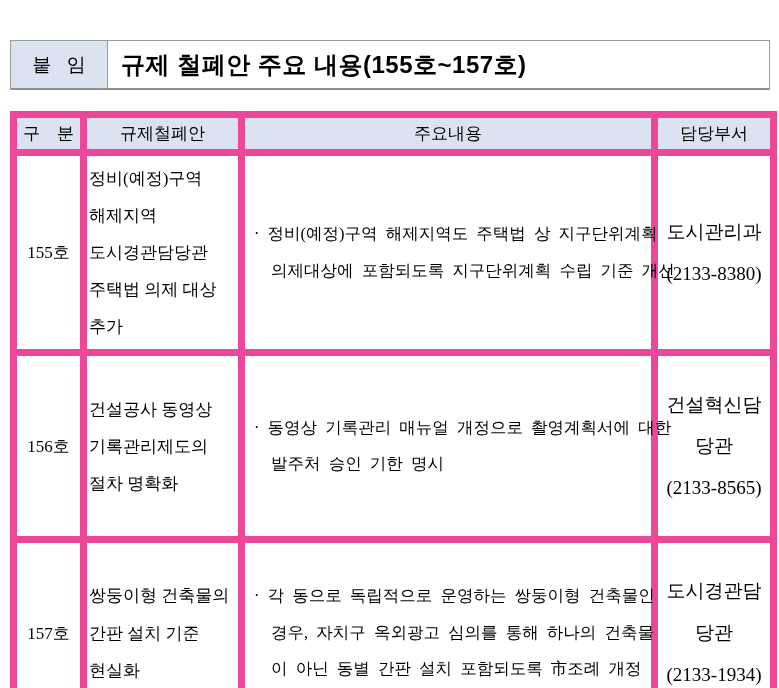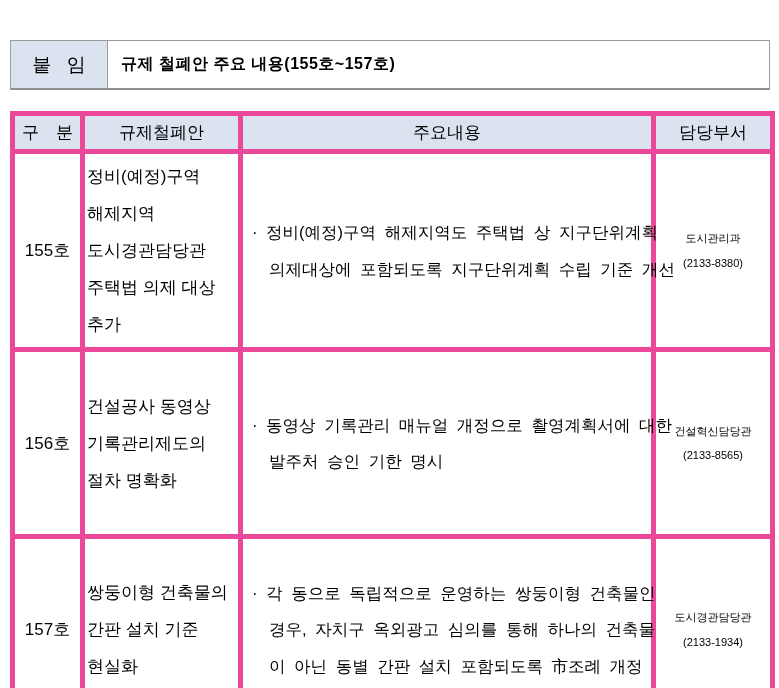--- a/index.html
+++ b/index.html
@@ -36,34 +36,35 @@
     justify-content: center;
     font-size: 19px;
     letter-spacing: 5px;
     padding-left: 5px; 
   }
   .band-title {
     flex: 1;
     display: flex;
     align-items: center;
     padding-left: 13px;
-    font-size: 16px;
+    font-size: 24px;
     font-weight: bold;
     letter-spacing: 0.5px;
   }
 
   
   table.reg {
     margin-top: 21px;
     width: 760px;
     border-collapse: collapse;
     table-layout: fixed;
   }
   table.reg th, table.reg td {
-    border: 5px solid #ec4899;
+    border: 7px solid #ec4899;
+    font-family: Liberation Serif, serif;
   }
   table.reg thead th {
     background: #dbe3f0;
     height: 38px;
     font-weight: normal;
     font-size: 17px;
     text-align: center;
     vertical-align: middle;
     border-bottom: 4px double #6f6f6f;
   }
@@ -88,21 +89,21 @@
     padding: 2px 8px 2px 9px;
   }
   .content-line {
     line-height: 2.22em;
     word-spacing: 4px;
     white-space: nowrap;
   }
   .content-line.cont { padding-left: 17px; }
   td.dept-cell {
     text-align: center;
-    font-size: 11px;
+    font-size: 19px;
   }
   .dept-line { line-height: 2.2em; }
 </style>
 </head>
 <body>
 
 <div class="page">
 
   <div class="band">
     <div class="band-label">붙 임</div>

